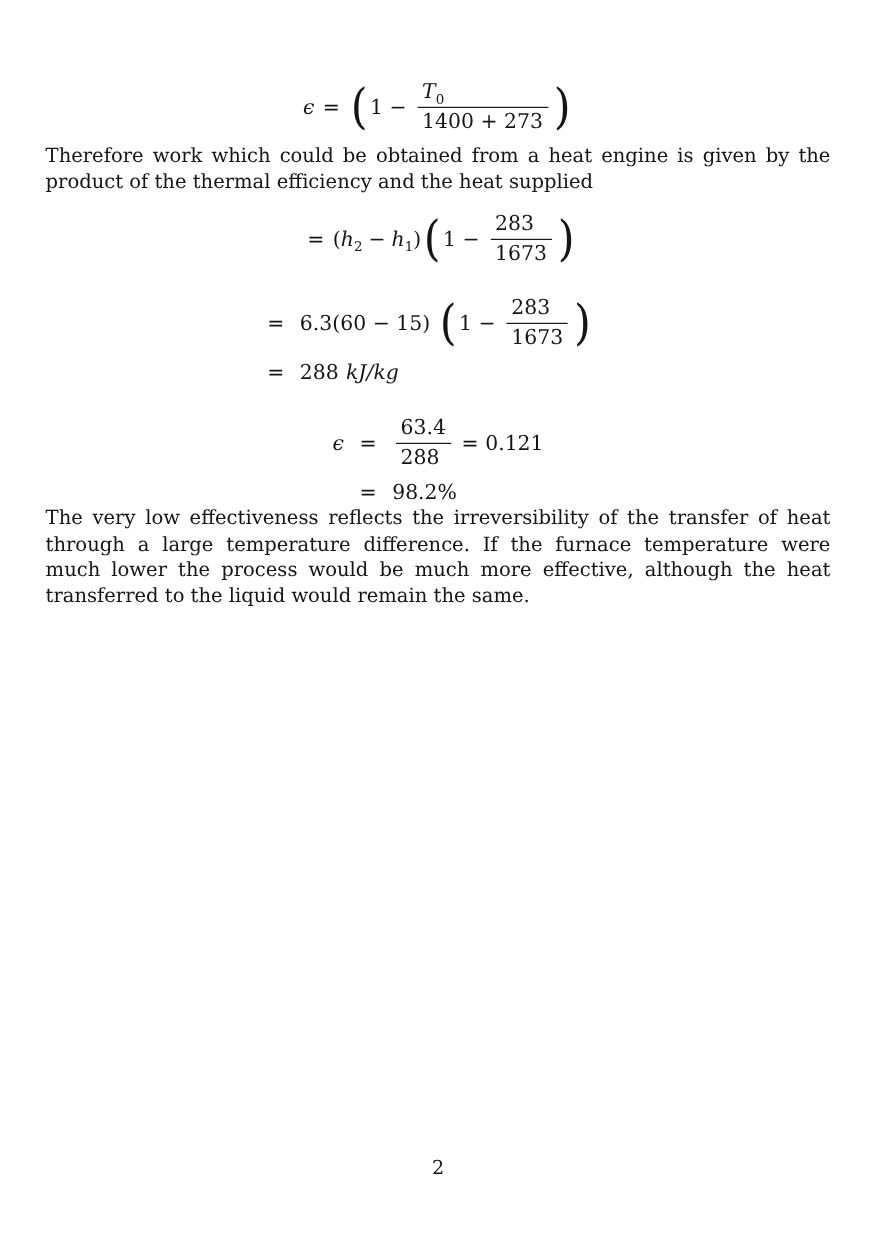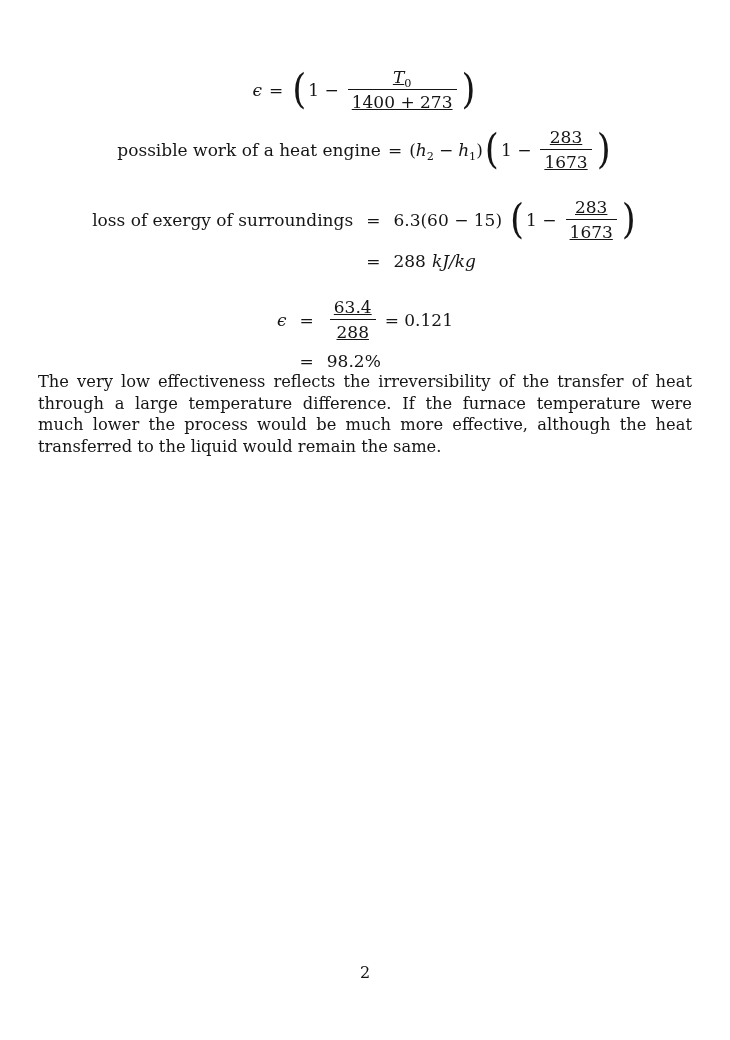--- a/index.html
+++ b/index.html
@@ -45,24 +45,23 @@
   .eq-mid { justify-self: center; }
   .eq-rhs { justify-self: start; display: flex; align-items: center; }
   .mi { font-style: italic; }
   .eqsign { margin: 0 7px; }
   .binop { margin: 0 5px; }
   .gap-r { margin-right: 6px; }
   .gap-l { margin-left: 6px; text-align: right; }
   sub { font-size: 66%; line-height: 0; }
   .frac {
     display: inline-block;
-    text-align: center;
+    text-align: left;
     vertical-align: middle;
     margin: 0 3px;
-    text-decoration: underline;
   }
   .frac .fnum { display: block; padding: 0 4px 2px; }
   .frac .fden { display: block; border-top: 1.2px solid #151515; padding: 2px 4px 0; }
   .bigp {
     display: inline-block;
     font-size: 36px;
     line-height: 40px;
     font-weight: 400;
     transform: scaleY(1.12);
     margin: 0 2px;
@@ -95,37 +94,36 @@
     <span class="eqsign">=</span>
     <span class="bigp">(</span>
     <span class="gap-r">1 −</span>
     <span class="frac">
       <span class="fnum"><span class="mi">T</span><sub>0</sub></span>
       <span class="fden">1400 + 273</span>
     </span>
     <span class="bigp">)</span>
   </div>
 
+  <p class="body-text m-p1">Therefore work which could be obtained from a heat engine is given by the product of the thermal efficiency and the heat supplied</p>
 
   <div class="eq-center m-eq2">
-    <span>possible work of a heat engine</span>
     <span class="eqsign">=</span>
     <span><span>(</span><span class="mi">h</span><sub>2</sub><span class="binop">−</span><span class="mi">h</span><sub>1</sub><span>)</span></span>
     <span class="bigp">(</span>
     <span class="gap-r">1 −</span>
     <span class="frac">
       <span class="fnum">283</span>
       <span class="fden">1673</span>
     </span>
     <span class="bigp">)</span>
   </div>
 
 
   <div class="eqnarray m-eq3">
-    <span class="eq-lhs">loss of exergy of surroundings</span>
     <span class="eq-mid">=</span>
     <span class="eq-rhs">
       <span class="gap-r">6.3(60 − 15)</span>
       <span class="bigp">(</span>
       <span class="gap-r">1 −</span>
       <span class="frac">
         <span class="fnum">283</span>
         <span class="fden">1673</span>
       </span>
       <span class="bigp">)</span>

